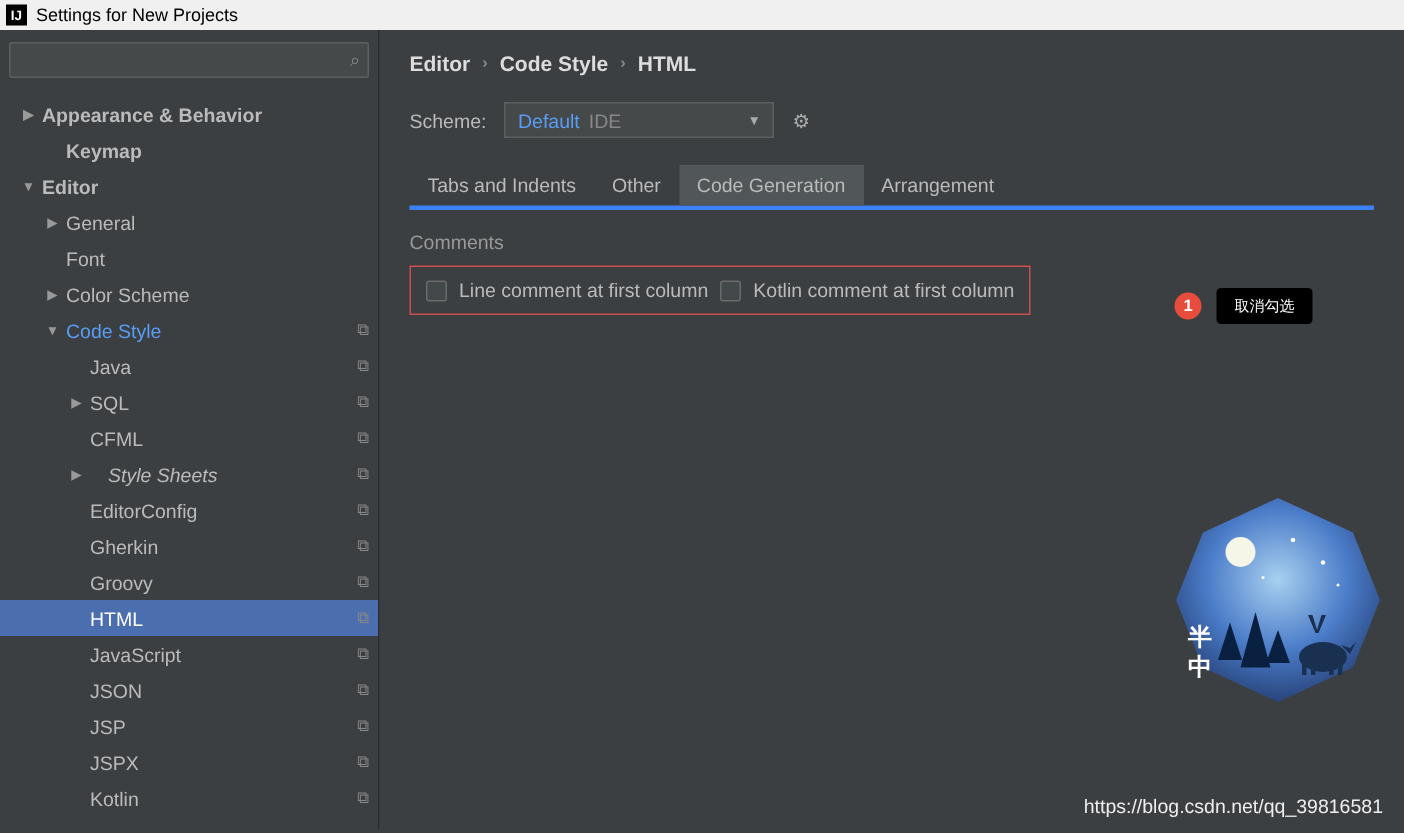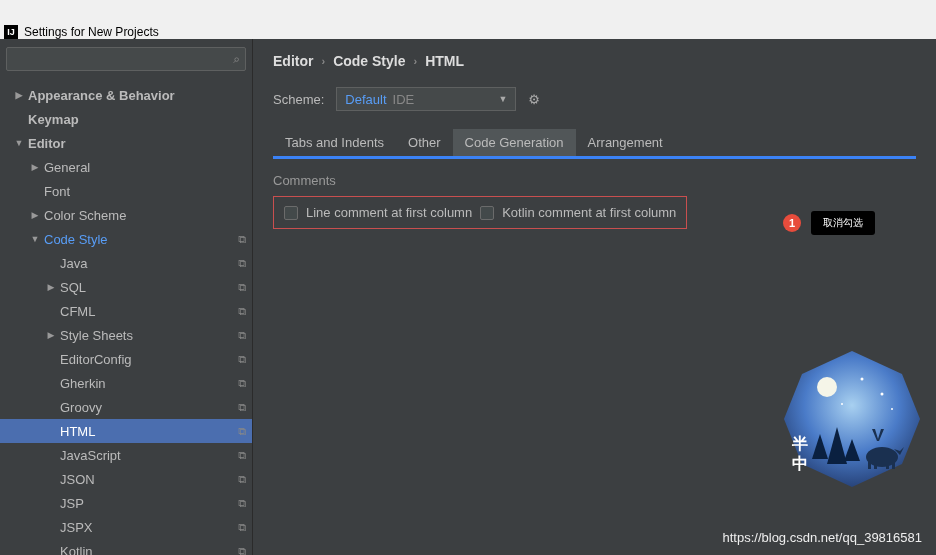--- a/index.html
+++ b/index.html
@@ -1,18 +1,18 @@
 <!DOCTYPE html>
 <html><head>
   <meta charset="utf-8">
   <style>
     * { margin: 0; padding: 0; box-sizing: border-box; font-family: "Segoe UI", Arial, sans-serif; }
     body { width: 936px; height: 555px; background: #3c3f41; color: #bbbbbb; font-size: 13px; overflow: hidden; position: relative; }
     
-    .titlebar { height: 39px; background: #f0f0f0; color: #000; display: flex; align-items: flex-end; padding-left: 4px; font-size: 12px; }
+    .titlebar { height: 20px; background: #f0f0f0; color: #000; display: flex; align-items: center; padding-left: 4px; font-size: 12px; }
     .titlebar-icon { width: 14px; height: 14px; background: #000; margin-right: 6px; display: inline-flex; align-items: center; justify-content: center; color: #fff; font-size: 9px; font-weight: bold; }
     
     .main { display: flex; height: calc(100% - 22px); }
     
     .sidebar { width: 253px; background: #3c3f41; border-right: 1px solid #2b2b2b; display: flex; flex-direction: column; }
     .search-box { margin: 8px 6px; }
     .search-box input { width: 100%; height: 24px; background: #45494a; border: 1px solid #5e6060; color: #bbbbbb; padding: 0 22px 0 6px; font-size: 12px; border-radius: 2px; }
     .search-wrap { position: relative; }
     .search-icon { position: absolute; right: 6px; top: 50%; transform: translateY(-50%); color: #888; font-size: 12px; }
     
@@ -71,21 +71,21 @@
         <span class="search-icon">⌕</span>
       </div>
     </div>
     <div class="tree" id="tree">
         <div class="tree-item indent-0 bold">
           <span class="arrow">▶</span>
           <span style="margin-left: 4px;">Appearance &amp; Behavior</span>
         </div>
         <div class="tree-item indent-0 bold">
           <span class="arrow"></span>
-          <span style="margin-left: 4px;">Keymap</span>
+          <span style="margin-left: 20px;">Keymap</span>
         </div>
         <div class="tree-item indent-0 bold">
           <span class="arrow">▼</span>
           <span style="margin-left: 4px;">Editor</span>
         </div>
         <div class="tree-item indent-1">
           <span class="arrow">▶</span>
           <span style="margin-left: 4px;">General</span>
         </div>
         <div class="tree-item indent-1">
@@ -111,21 +111,21 @@
           <span style="margin-left: 4px;">SQL</span>
           <span class="copy-icon">⧉</span>
         </div>
         <div class="tree-item indent-2">
           <span class="arrow"></span>
           <span style="margin-left: 4px;">CFML</span>
           <span class="copy-icon">⧉</span>
         </div>
         <div class="tree-item indent-2">
           <span class="arrow">▶</span>
-          <span style="margin-left: 4px;">Style Sheets</span>
+          <span style="margin-left: 16px; font-style: italic;">Style Sheets</span>
           <span class="copy-icon">⧉</span>
         </div>
         <div class="tree-item indent-2">
           <span class="arrow"></span>
           <span style="margin-left: 4px;">EditorConfig</span>
           <span class="copy-icon">⧉</span>
         </div>
         <div class="tree-item indent-2">
           <span class="arrow"></span>
           <span style="margin-left: 4px;">Gherkin</span>

